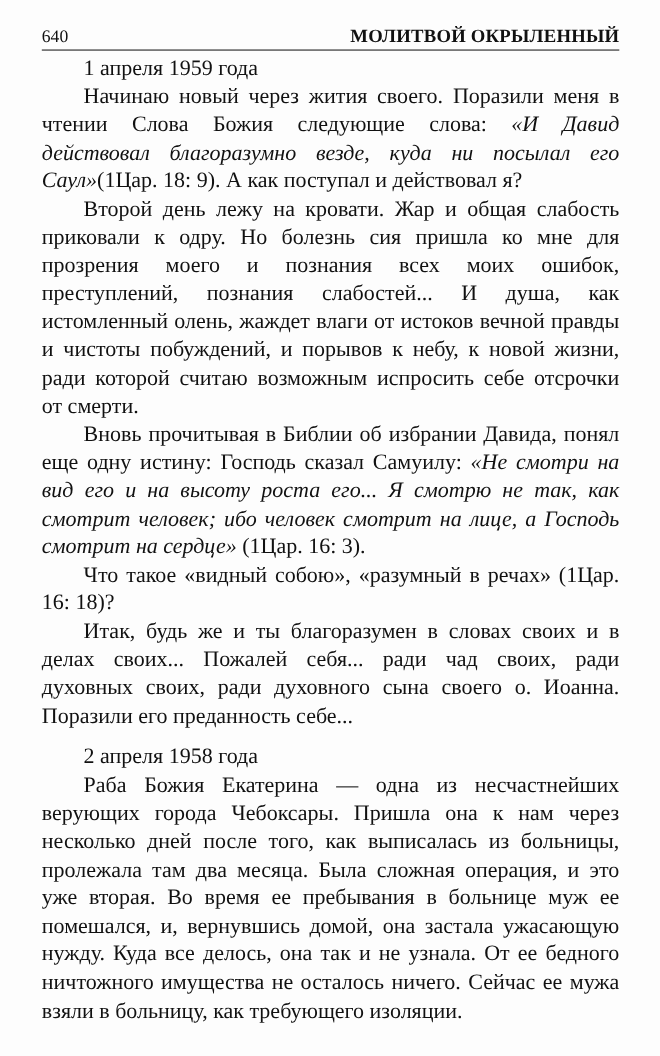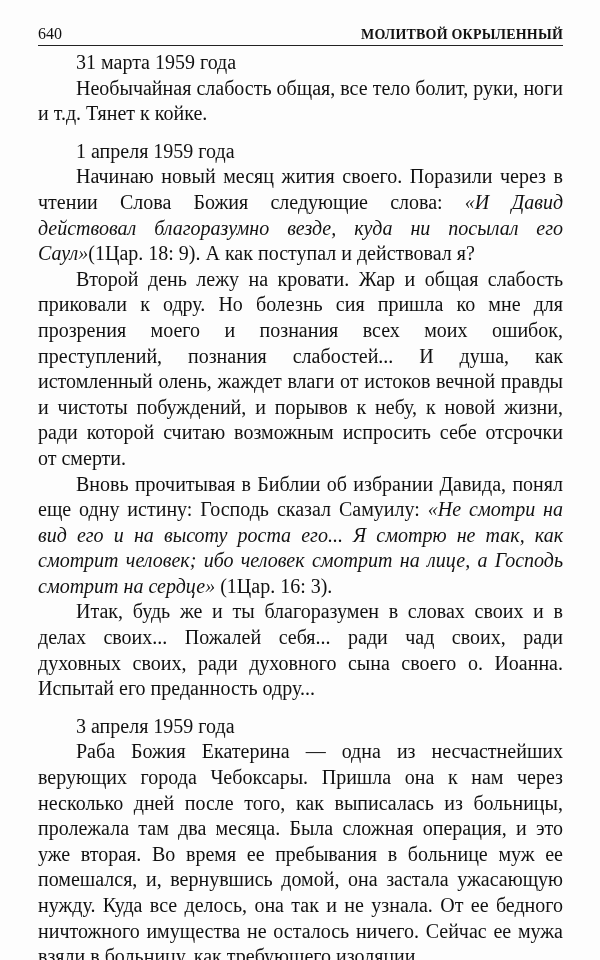--- a/index.html
+++ b/index.html
@@ -10,21 +10,21 @@
     font-family: "DejaVu Serif", "Liberation Serif", serif;
     color: #111;
   }
   .running-head {
     position: absolute; left: 38px; top: 20px; width: 525px; height: 26px;
     border-bottom: 1.5px solid #222;
     display: flex; justify-content: space-between; align-items: flex-end;
     padding-bottom: 2px; box-sizing: border-box;
   }
   .page-number { font-size: 16px; font-family: "Liberation Serif", serif; letter-spacing: 0; }
-  .running-title { font-size: 14px; font-family: "Liberation Serif", serif; font-weight: bold; letter-spacing: 0.2px; }
+  .running-title { font-size: 17px; font-family: "Liberation Serif", serif; font-weight: bold; letter-spacing: 0.2px; }
   .body-text {
     position: absolute; left: 38px; top: 50px; width: 525px;
     font-family: "Liberation Serif", serif;
     font-size: 20px; line-height: 25.6px;
     text-align: justify; hyphens: manual;
   }
   .entry { margin-bottom: 12px; }
   .date { text-indent: 38px; margin: 0; }
   .para { text-indent: 38px; margin: 0; }
   .para i { font-style: italic; }
@@ -33,32 +33,29 @@
 <body>
 
 <div class="page">
   <div class="running-head">
     <span class="page-number">640</span>
     <span class="running-title">МОЛИТВОЙ ОКРЫЛЕННЫЙ</span>
   </div>
 
   <div class="body-text">
 
+
     <div class="entry">
-      <p class="date">31 марта 1959 года</p>
-      <p class="para"><span>Необычайная слабость общая, все тело болит, руки, ноги и т.д. Тянет к койке.</span></p>
+      <p class="date">1 апреля 1959 года</p>
+      <p class="para"><span>Начинаю новый через жития своего. Поразили меня в чтении Слова Божия следующие слова: </span><i>«И Давид действовал благоразумно везде, куда ни посылал его Саул»</i><span>(1Цар. 18: 9). А как поступал и действовал я?</span></p>
+      <p class="para"><span>Второй день лежу на кровати. Жар и общая слабость приковали к одру. Но болезнь сия пришла ко мне для прозрения моего и познания всех моих ошибок, преступлений, познания слабостей... И душа, как истомленный олень, жаждет влаги от истоков вечной правды и чистоты побуждений, и порывов к небу, к новой жизни, ради которой считаю возможным испросить себе отсрочки от смерти.</span></p>
+      <p class="para"><span>Вновь прочитывая в Библии об избрании Давида, понял еще одну истину: Господь сказал Самуилу: </span><i>«Не смотри на вид его и на высоту роста его... Я смотрю не так, как смотрит человек; ибо человек смотрит на лице, а Господь смотрит на сердце»</i><span> (1Цар. 16: 3).</span></p>
+      <p class="para"><span>Что такое «видный собою», «разумный в речах» (1Цар. 16: 18)?</span></p>
+      <p class="para"><span>Итак, будь же и ты благоразумен в словах своих и в делах своих... Пожалей себя... ради чад своих, ради духовных своих, ради духовного сына своего о. Иоанна. Поразили его преданность себе...</span></p>
     </div>
 
     <div class="entry">
-      <p class="date">1 апреля 1959 года</p>
-      <p class="para"><span>Начинаю новый месяц жития своего. Поразили через в чтении Слова Божия следующие слова: </span><i>«И Давид действовал благоразумно везде, куда ни посылал его Саул»</i><span>(1Цар. 18: 9). А как поступал и действовал я?</span></p>
-      <p class="para"><span>Второй день лежу на кровати. Жар и общая слабость приковали к одру. Но болезнь сия пришла ко мне для прозрения моего и познания всех моих ошибок, преступлений, познания слабостей... И душа, как истомленный олень, жаждет влаги от истоков вечной правды и чистоты побуждений, и порывов к небу, к новой жизни, ради которой считаю возможным испросить себе отсрочки от смерти.</span></p>
-      <p class="para"><span>Вновь прочитывая в Библии об избрании Давида, понял еще одну истину: Господь сказал Самуилу: </span><i>«Не смотри на вид его и на высоту роста его... Я смотрю не так, как смотрит человек; ибо человек смотрит на лице, а Господь смотрит на сердце»</i><span> (1Цар. 16: 3).</span></p>
-      <p class="para"><span>Итак, будь же и ты благоразумен в словах своих и в делах своих... Пожалей себя... ради чад своих, ради духовных своих, ради духовного сына своего о. Иоанна. Испытай его преданность одру...</span></p>
-    </div>
-
-    <div class="entry">
-      <p class="date">3 апреля 1959 года</p>
+      <p class="date">2 апреля 1958 года</p>
       <p class="para"><span>Раба Божия Екатерина — одна из несчастнейших верующих города Чебоксары. Пришла она к нам через несколько дней после того, как выписалась из больницы, пролежала там два месяца. Была сложная операция, и это уже вторая. Во время ее пребывания в больнице муж ее помешался, и, вернувшись домой, она застала ужасающую нужду. Куда все делось, она так и не узнала. От ее бедного ничтожного имущества не осталось ничего. Сейчас ее мужа взяли в больницу, как требующего изоляции.</span></p>
 
     </div>
   </div>
 </div>
 
 </body></html>

